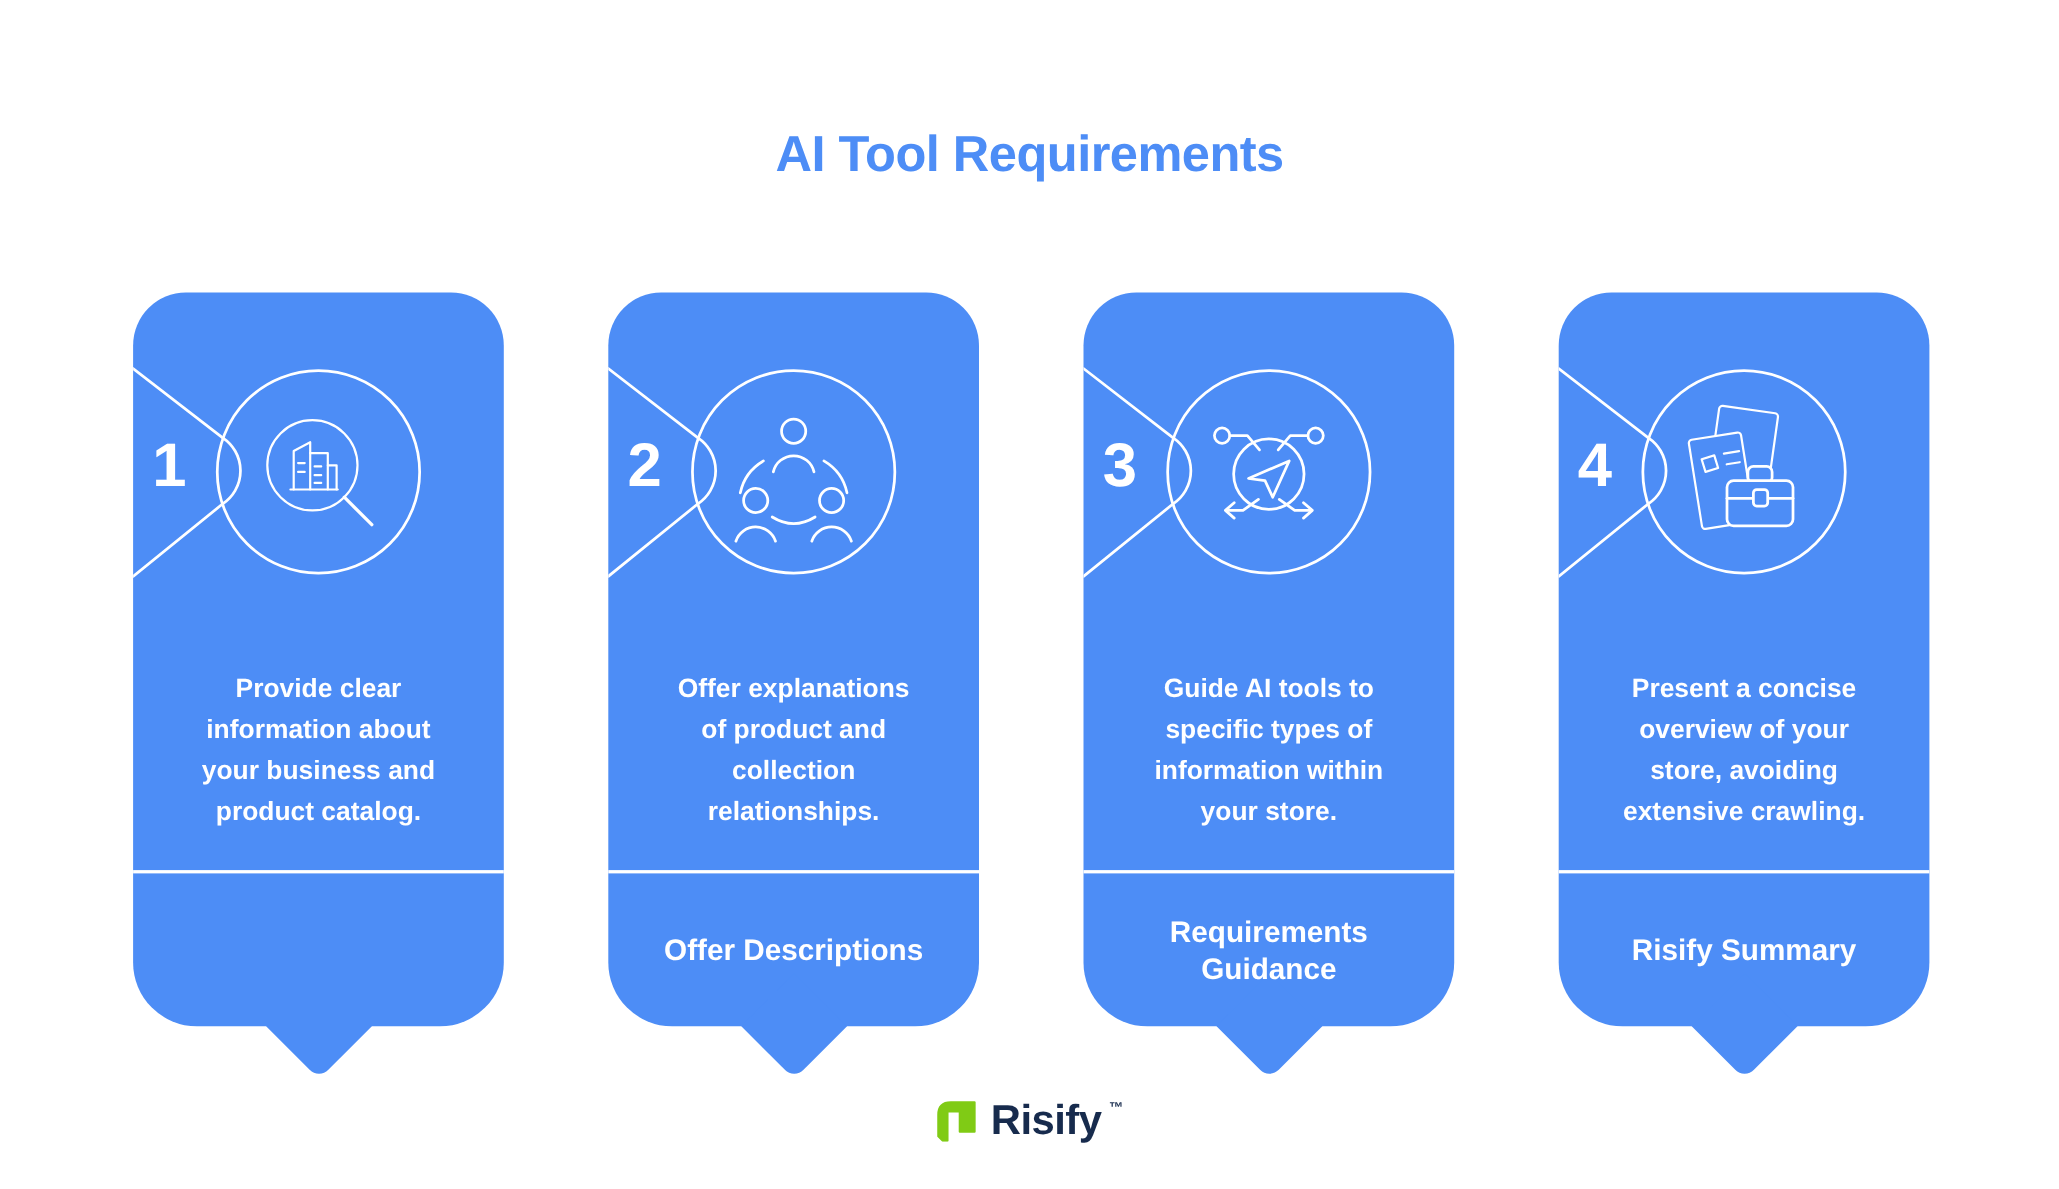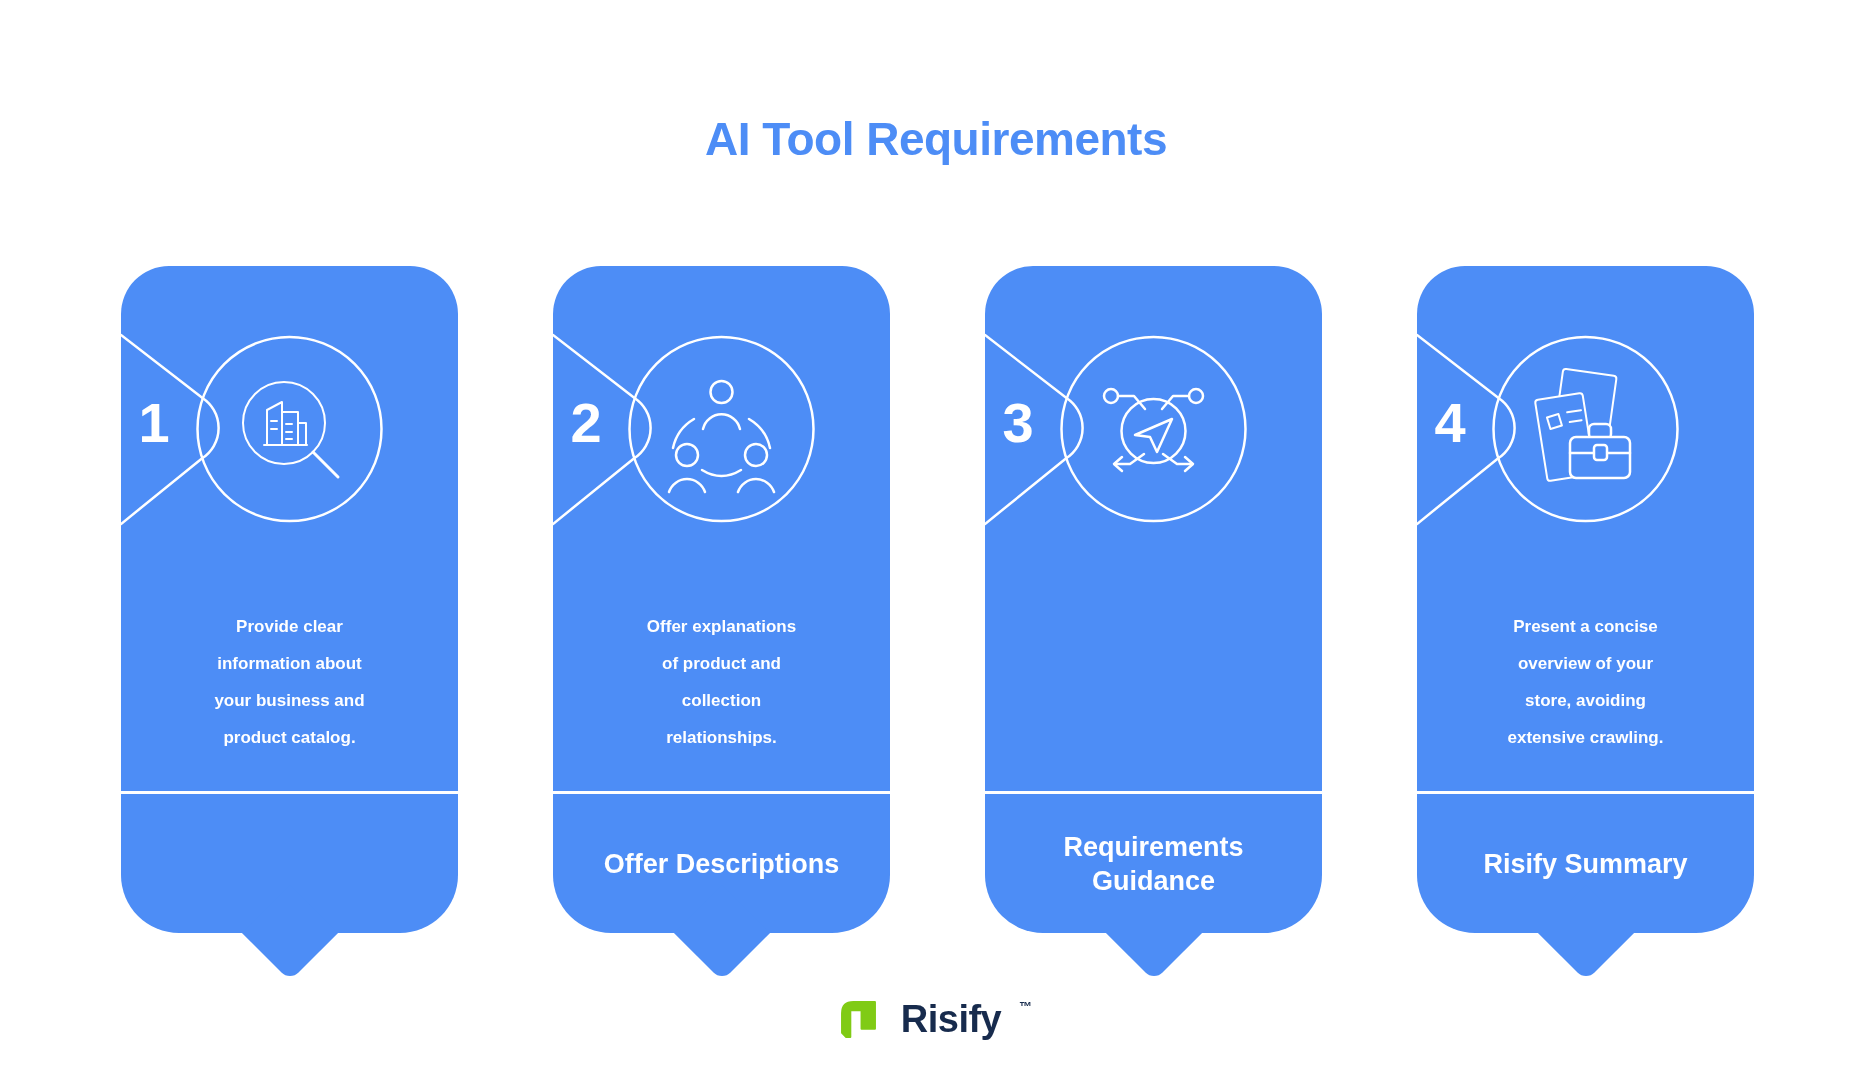--- a/index.html
+++ b/index.html
@@ -33,35 +33,35 @@
   .artwork{position:absolute;left:0;top:0;width:337px;height:667px;}
   .num{
     position:absolute;left:2px;top:126px;width:62px;height:62px;
     line-height:62px;text-align:center;
     font-size:56px;font-weight:bold;color:#ffffff;
   }
   .desc{
     position:absolute;left:16px;right:16px;top:336px;height:160px;
     display:flex;align-items:center;justify-content:center;
     text-align:center;white-space:pre-line;
-    font-size:17px;line-height:37px;font-weight:bold;color:#ffffff;
+    font-size:24px;line-height:37px;font-weight:bold;color:#ffffff;
   }
   .divider{
     position:absolute;left:0;right:0;top:525px;height:3px;
     background:#ffffff;
   }
   .label{
     position:absolute;left:10px;right:10px;top:528px;height:139px;
     display:flex;align-items:center;justify-content:center;
     text-align:center;white-space:pre-line;
     font-size:27px;line-height:34px;font-weight:bold;color:#ffffff;
   }
   .logo{
     position:absolute;left:0;top:993px;width:1872px;height:52px;
-    display:flex;align-items:center;justify-content:center;gap:24px;
+    display:flex;align-items:center;justify-content:center;gap:13px;
   }
   .logo-text{
     font-size:38px;font-weight:bold;letter-spacing:-0.5px;
     color:var(--logo-navy,#172B4D);
   }
   .logo-tm{
     font-size:13px;font-weight:bold;color:var(--logo-navy,#172B4D);
     align-self:flex-start;margin-top:6px;margin-left:-6px;
   }
   .ic{stroke:#fff;fill:none;stroke-width:2.5;stroke-linecap:round;stroke-linejoin:round;}
@@ -136,20 +136,24 @@
         <path d="M133,130 H149 L160,143"></path>
         <circle cx="211" cy="130" r="7"></circle>
         <path d="M204,130 H188 L177,143"></path>
         <path d="M159,188 L145,198 H130"></path>
         <path d="M137,191 L129,198 L137,205"></path>
         <path d="M178,188 L192,198 H207"></path>
         <path d="M200,191 L208,198 L200,205"></path>
       </g>
     </svg>
     <div class="num">3</div>
+    <div class="desc">Guide AI tools to
+specific types of
+information within
+your store.</div>
     <div class="divider"></div>
     <div class="label">Requirements
 Guidance</div>
   </div>
 
   <div class="card c4">
     <div class="pointer"></div>
     <svg class="artwork" viewBox="0 0 337 667">
       <circle class="ic" cx="168.5" cy="163" r="92"></circle>
       <path class="ic" d="M0,69 L81.5,132 A36,36 0 0 1 81.5,192 L0,258"></path>

